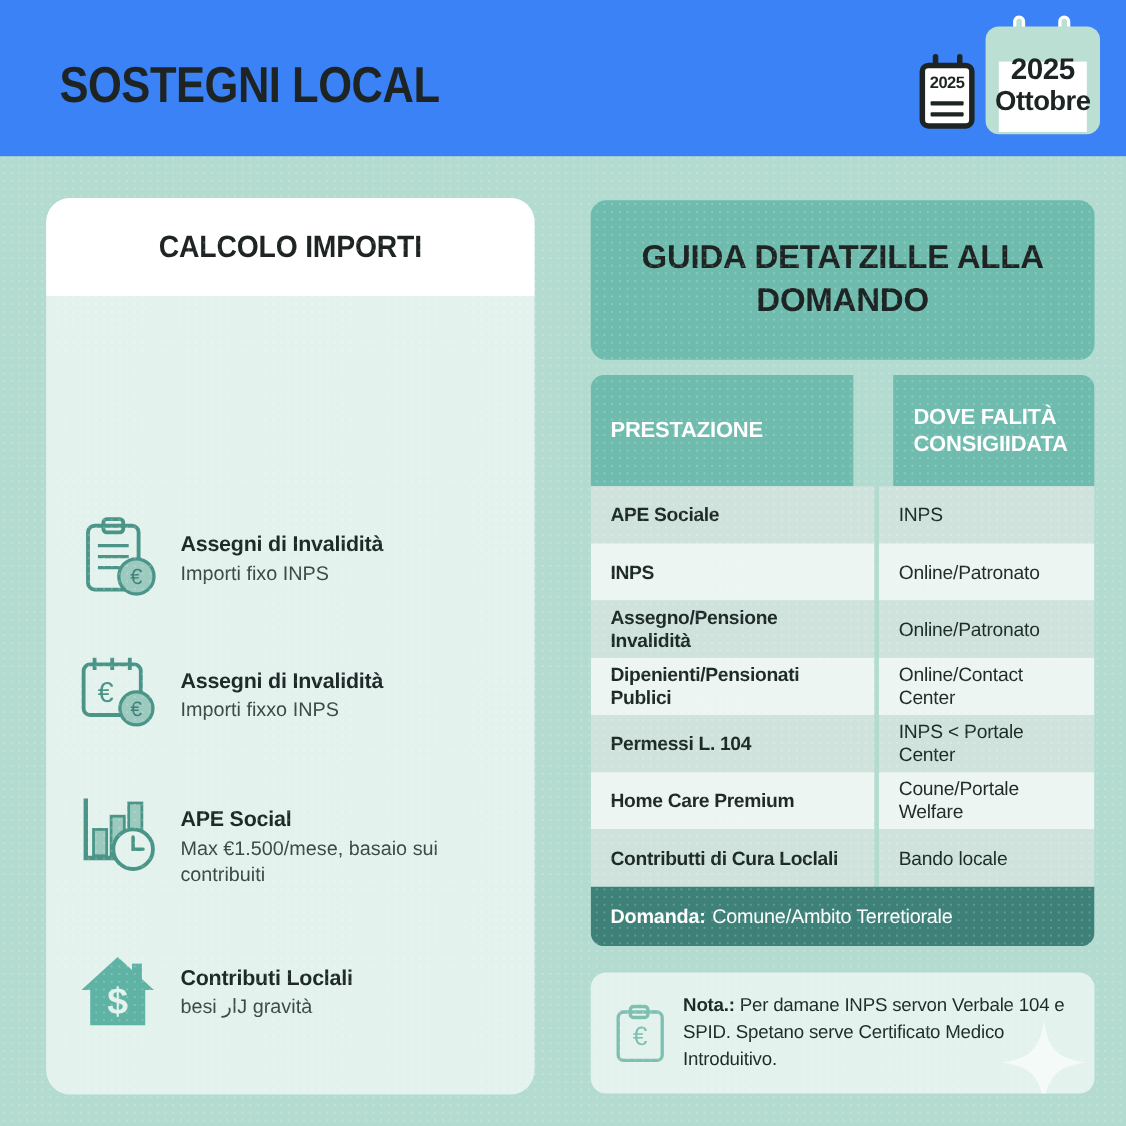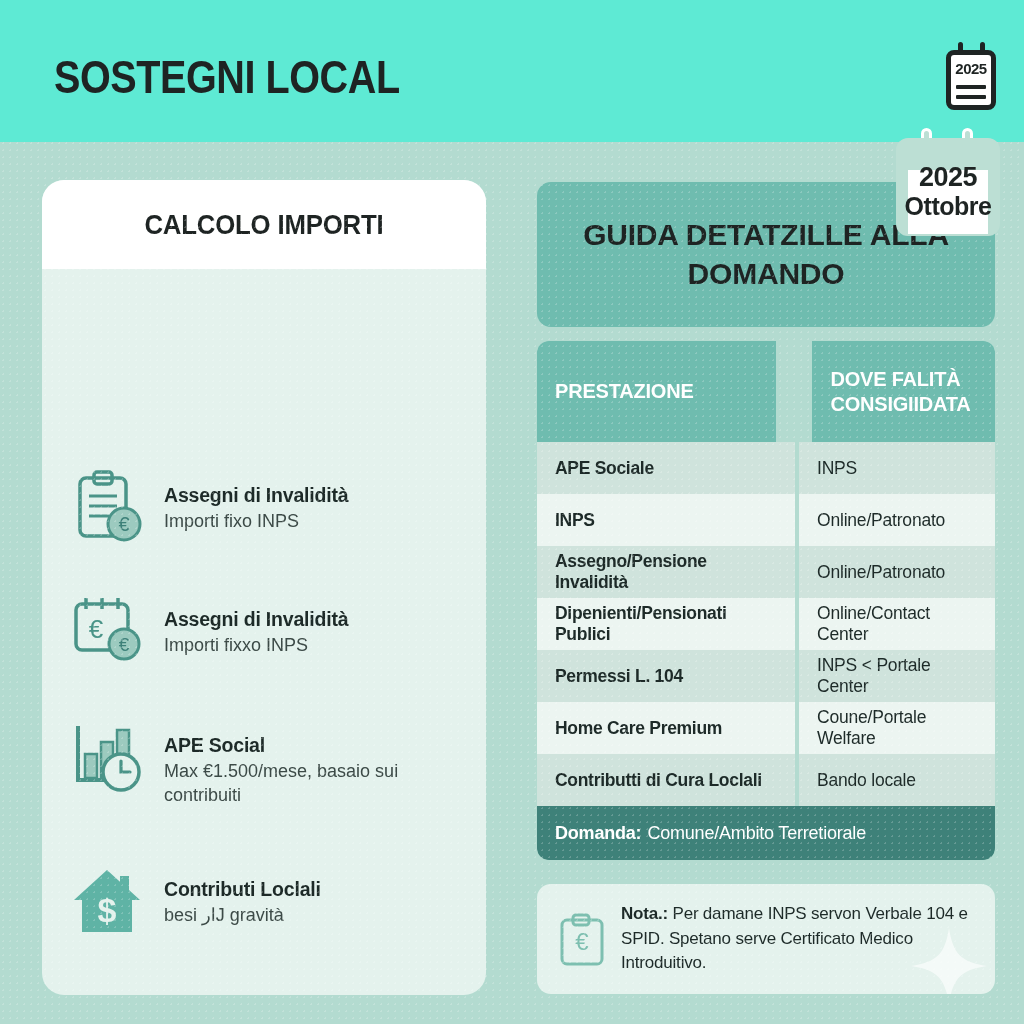--- a/index.html
+++ b/index.html
@@ -23,21 +23,21 @@
     height: 1024px;
     background: #b3dbd0;
   }
 
   
   .header {
     position: absolute;
     left: 0; top: 0;
     width: 1024px;
     height: 142px;
-    background: #5eead4;
+    background: #3b82f6;
     z-index: 5;
   }
 
   .header-title {
     position: absolute;
     left: 54px;
     top: 50px;
     font-size: 46px;
     font-weight: 700;
     letter-spacing: -0.5px;
@@ -46,23 +46,22 @@
     transform: scaleX(0.86);
     transform-origin: left center;
     white-space: nowrap;
   }
 
   .header-icons {
     position: absolute;
     right: 24px;
     top: 14px;
     display: flex;
-    align-items: flex-end;
-    gap: 16px;
-    flex-direction: column;
+    align-items: center;
+    gap: 6px;
   }
 
   .cal-small {
     position: relative;
     width: 56px;
     height: 70px;
     margin-top: 28px;
   }
   .cal-small .cs-body {
     position: absolute;

